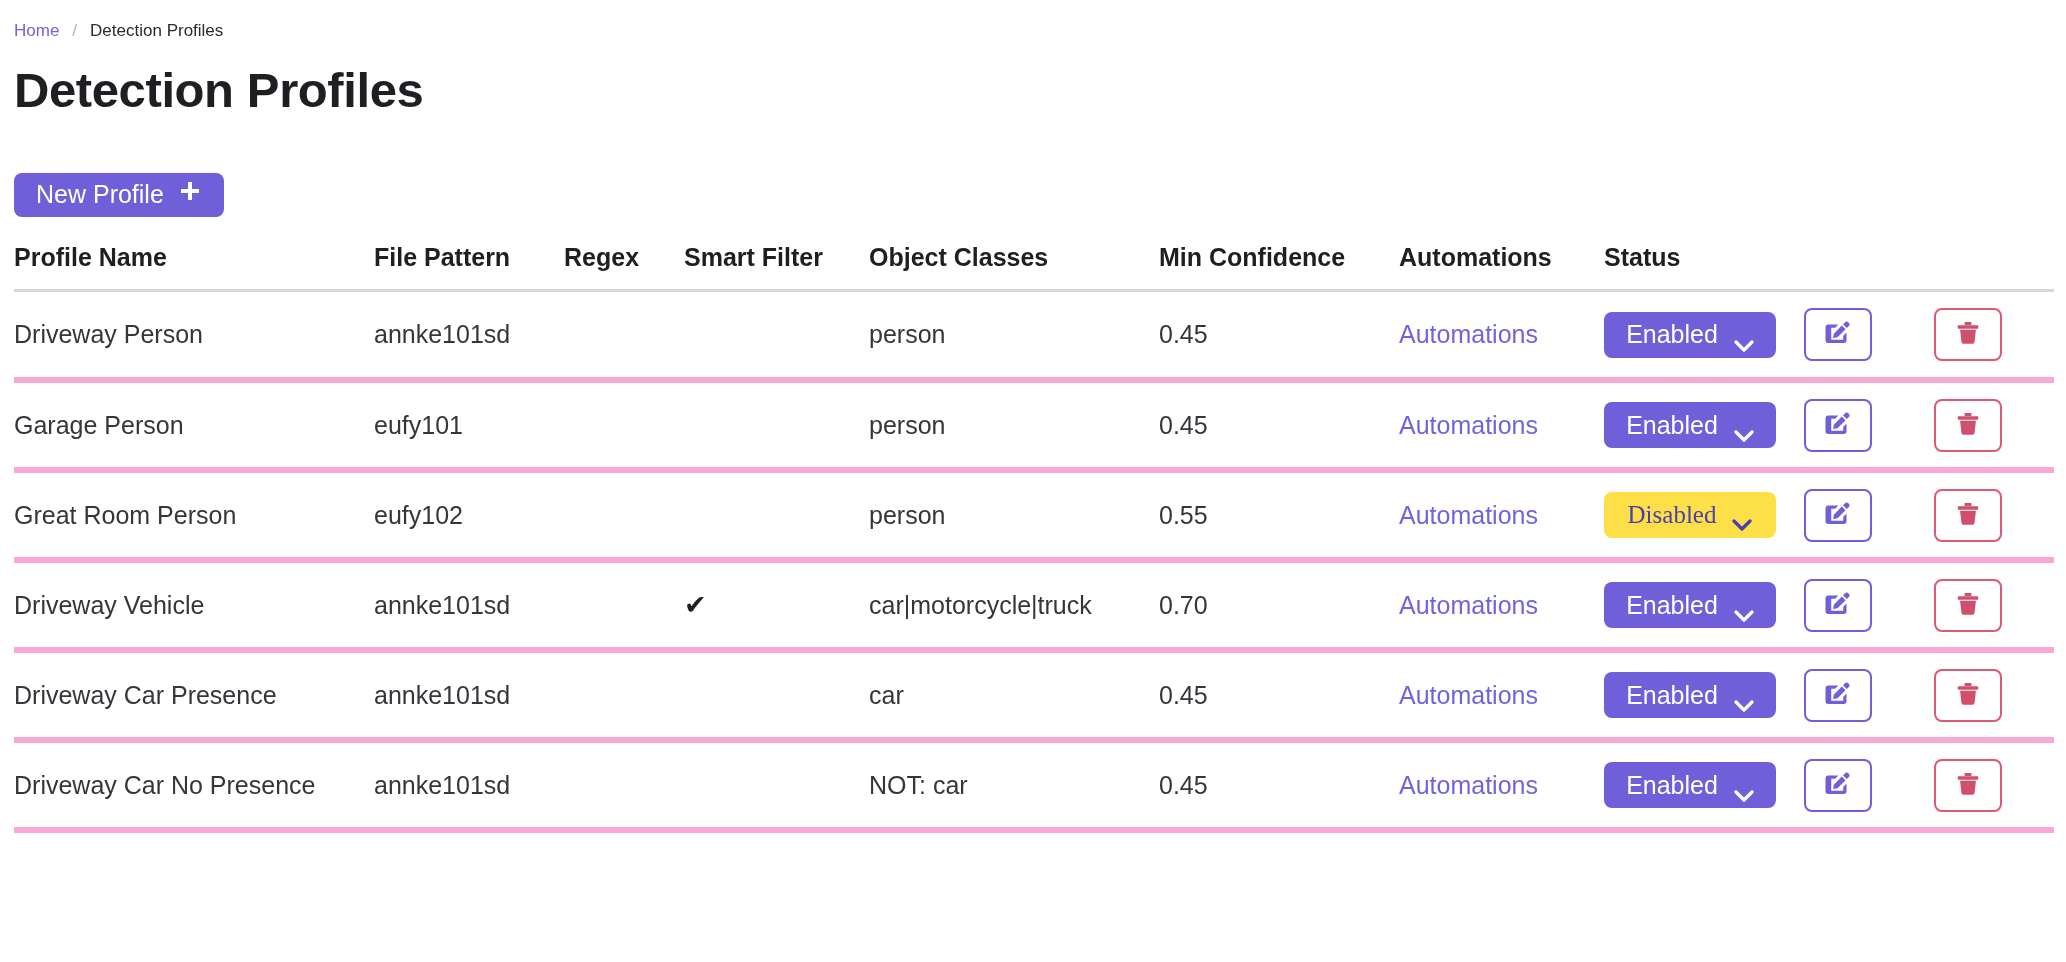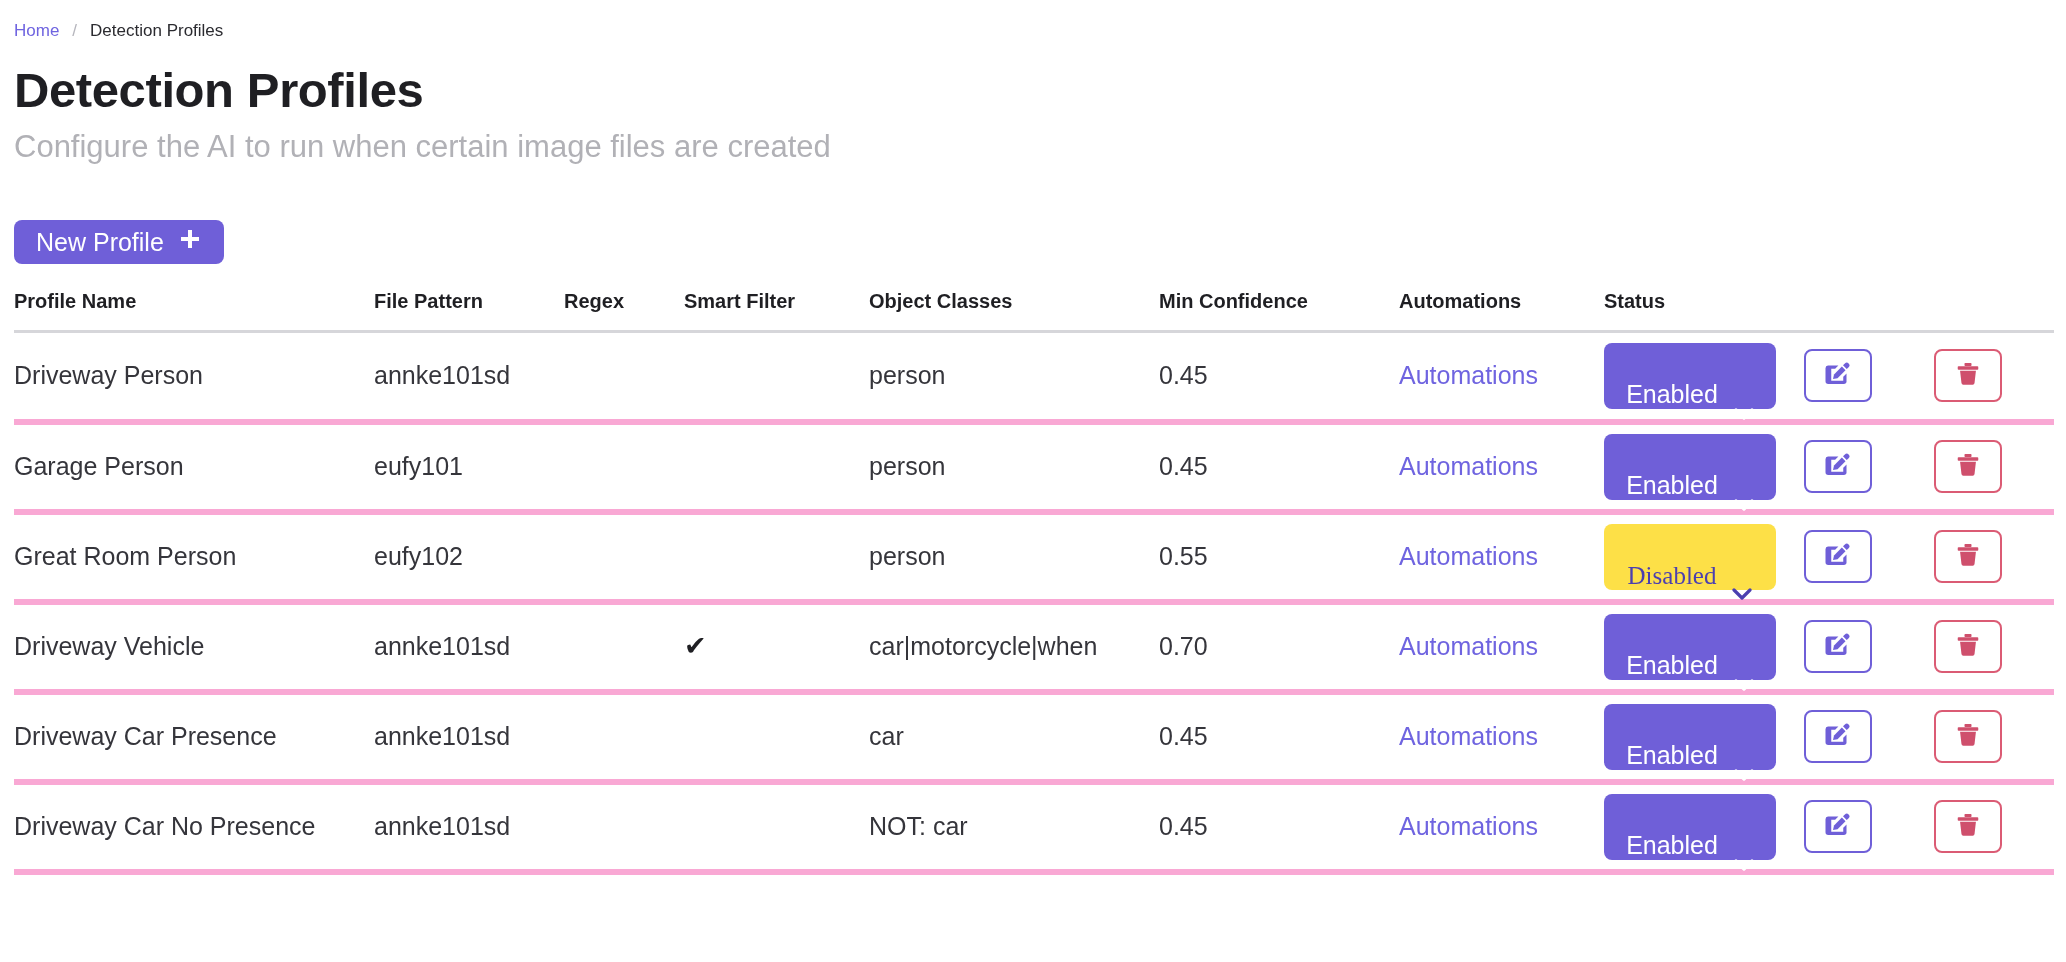--- a/index.html
+++ b/index.html
@@ -63,21 +63,21 @@
 
   
   table.profiles {
     width: 2038px;
     border-collapse: collapse;
     margin-top: 26px;
     table-layout: fixed;
   }
   table.profiles th {
     text-align: left;
-    font-size: 20px;
+    font-size: 25px;
     font-weight: 700;
     color: #1f1f23;
     padding: 0 0 17px 0;
     border-bottom: 3px solid #d6d6da;
     vertical-align: bottom;
     white-space: nowrap;
   }
   table.profiles td {
     font-size: 25px;
     font-weight: 400;
@@ -97,24 +97,24 @@
   th.c-autos, td.c-autos { width: 205px; }
   th.c-status, td.c-status { width: 200px; margin-left: 26px; }
   th.c-edit, td.c-edit { width: 130px; }
   th.c-del, td.c-del { width: 120px; }
 
   .check { font-size: 27px; color: #1f1f23; line-height: 1; }
   .link-autos { color: #6f64e0; text-decoration: none; font-size: 25px; cursor: pointer; }
 
   
   .pill {
-    display: inline-flex; align-items: flex-end; justify-content: center;
+    display: inline-flex; align-items: center; justify-content: center;
     gap: 16px;
     min-width: 172px;
-    height: 66px;
+    height: 46px;
     border-radius: 8px;
     font-size: 25px;
     border: none;
     cursor: pointer;
     font-family: "Liberation Sans", sans-serif;
     padding: 0 18px;
   }
   .pill.enabled { background: #6f5fd8; color: #ffffff; }
   .pill.disabled { background: #fde047; color: #4b3fb0; font-family: Liberation Serif, serif; }
   .chev { display: inline-block; width: 20px; height: 12px; flex: none; }
@@ -135,21 +135,20 @@
 
 <div class="page">
 
   <nav class="breadcrumb">
     <a class="crumb-link" href="#">Home</a>
     <span class="crumb-sep">/</span>
     <span class="crumb-current">Detection Profiles</span>
   </nav>
 
   <h1 class="page-title">Detection Profiles</h1>
-  <p class="page-subtitle">Configure the AI to run when certain image files are created</p>
 
   <div class="toolbar">
     <button class="btn-new">
       <span>New Profile</span>
       <span class="plus">
         <svg width="24" height="24" viewBox="0 0 24 24" aria-hidden="true">
           <rect x="10" y="3" width="4" height="18" fill="#ffffff"></rect>
           <rect x="3" y="10" width="18" height="4" fill="#ffffff"></rect>
         </svg>
       </span>
@@ -302,21 +301,21 @@
         </span>
       </button>
     </td>
   </tr>
 
   <tr>
     <td class="c-name">Driveway Vehicle</td>
     <td class="c-pattern">annke101sd</td>
     <td class="c-regex"></td>
     <td class="c-smart"><span class="check">✔</span></td>
-    <td class="c-classes">car|motorcycle|when</td>
+    <td class="c-classes">car|motorcycle|truck</td>
     <td class="c-conf">0.70</td>
     <td class="c-autos">
       <a class="link-autos" href="#">Automations</a>
     </td>
     <td class="c-status">
       <button class="pill enabled">
         <span>Enabled</span>
         <span class="chev">
           <svg width="20" height="12" viewBox="0 0 20 12" aria-hidden="true">
             <path d="M2 2 L10 10 L18 2" fill="none" stroke="currentColor" stroke-width="3.2" stroke-linecap="round" stroke-linejoin="round"></path>

